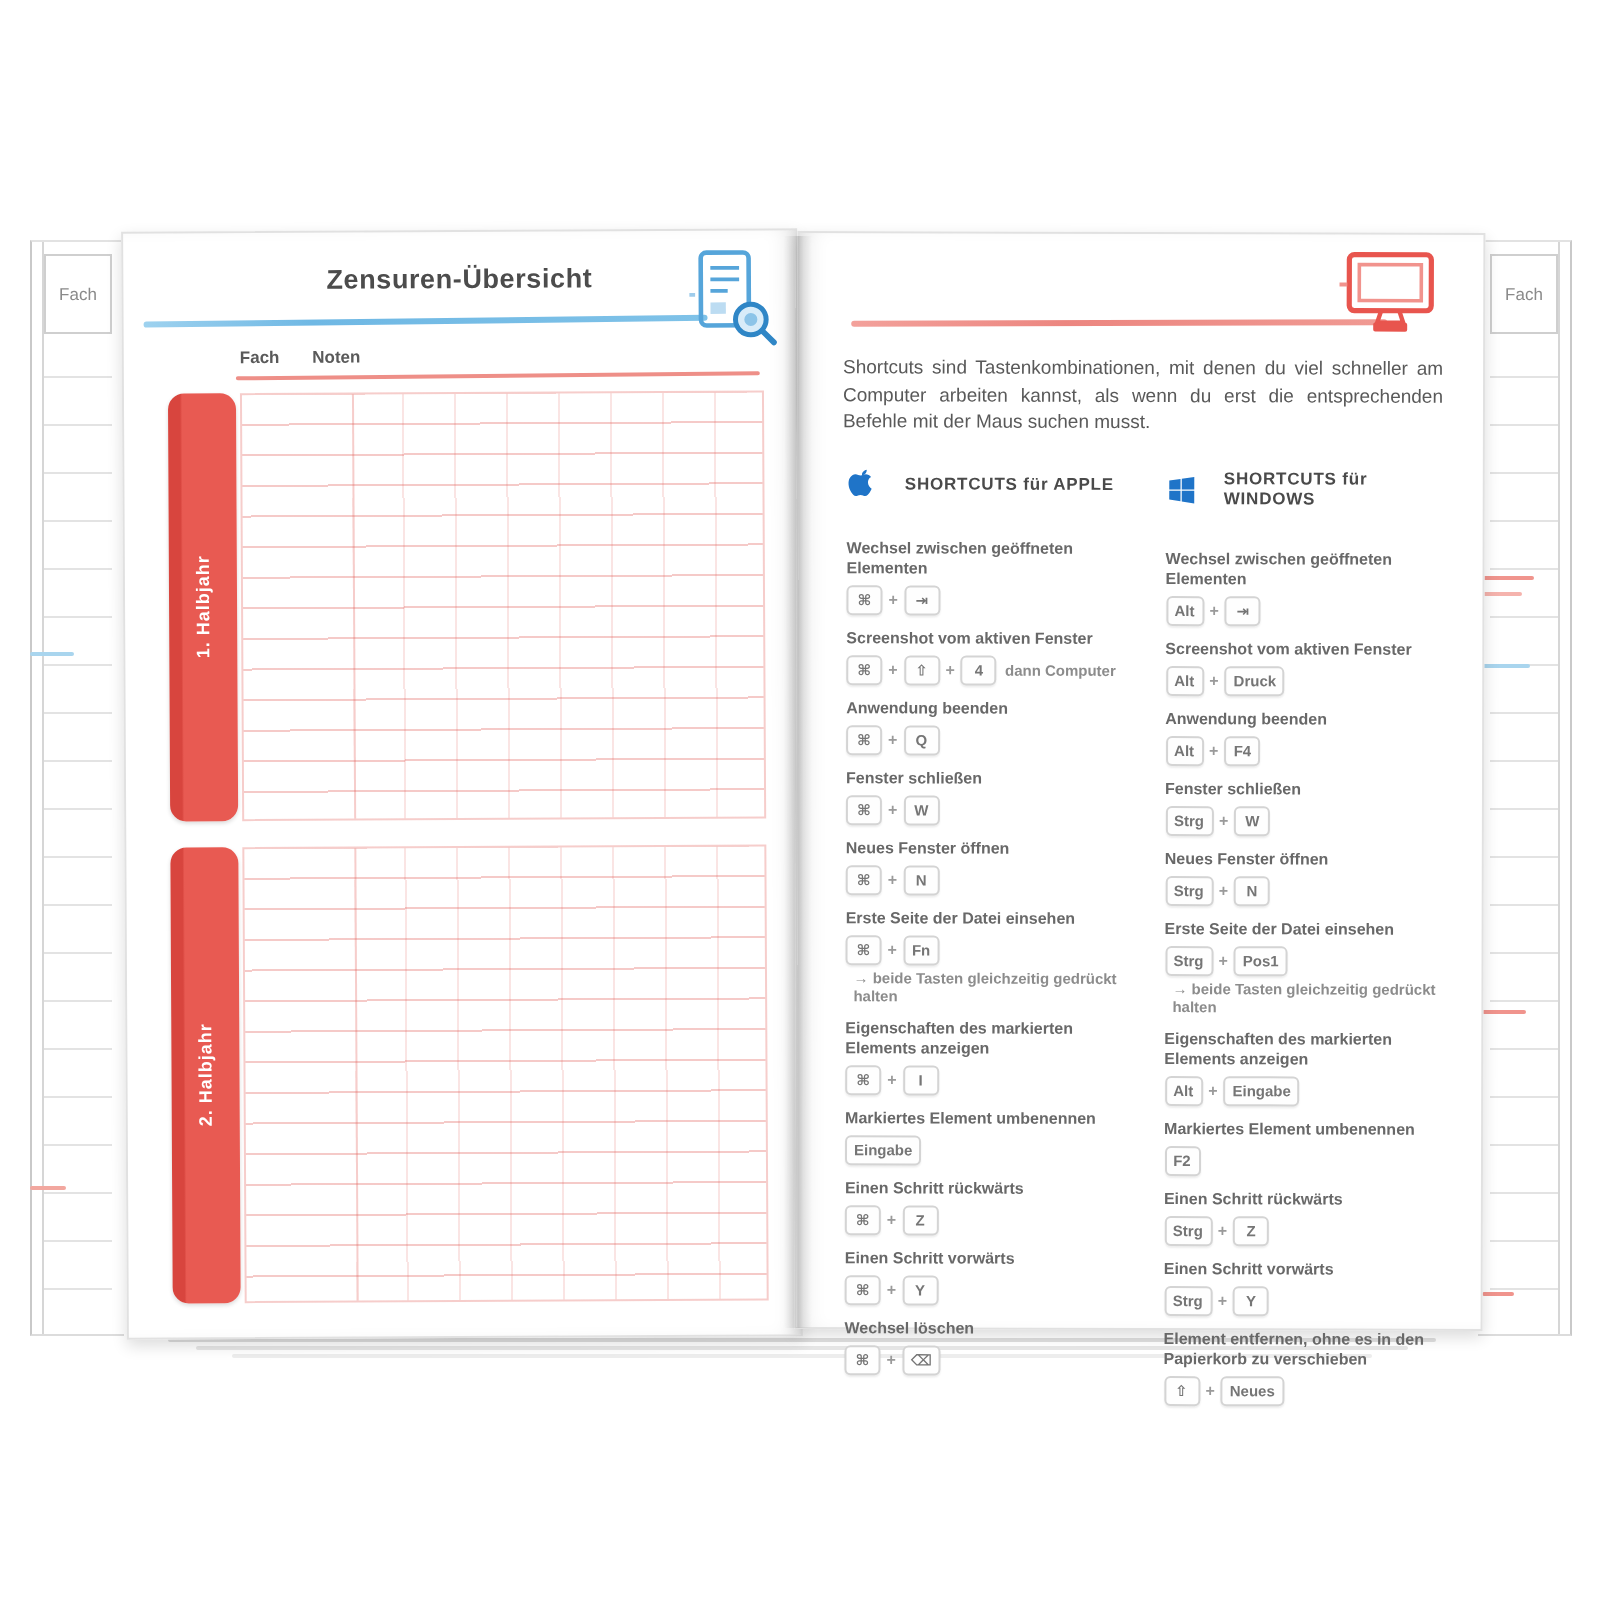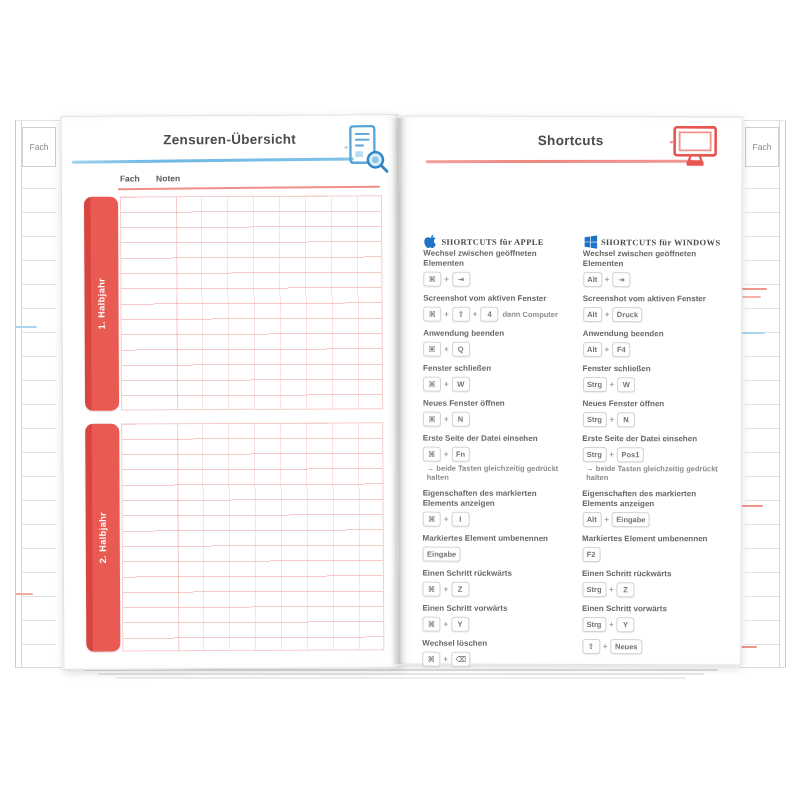--- a/index.html
+++ b/index.html
@@ -61,21 +61,21 @@
       background-size:100% 100%,calc(100% - 55px) 100%;
       background-position:0 0,55px 0;}
   .grade-grid::before{content:"";position:absolute;left:55px;top:0;bottom:0;width:1px;
       background:rgba(224,90,84,0.30);}
 
   
   .intro{position:absolute;left:22px;top:61px;width:300px;font-size:9.5px;line-height:13.5px;
       color:#595959;text-align:justify;}
   .sc-columns{position:absolute;left:24px;top:117px;width:302px;display:flex;gap:17px;}
   .sc-col{flex:1;min-width:0;}
-  .sc-heading{display:flex;align-items:center;gap:3px;margin-bottom:0;font-family:Liberation Serif, serif;}
+  .sc-heading{display:flex;align-items:center;gap:14px;margin-bottom:21px;}
   .sc-heading .logo{width:15px;height:15px;flex:0 0 auto;display:flex;}
   .sc-heading .logo svg{width:15px;height:15px;}
   .sc-heading .txt{font-size:8.5px;font-weight:bold;color:#4a4a4a;letter-spacing:0.4px;}
   .sc-item{margin-bottom:7px;font-weight:bold;}
   .sc-label{font-size:8px;line-height:10px;color:#686868;margin-bottom:3px;max-width:146px;}
   .sc-keys{display:flex;align-items:center;flex-wrap:wrap;row-gap:2px;}
   .keycap{display:inline-flex;align-items:center;justify-content:center;min-width:9px;
       height:11px;padding:1px 3.5px;border:1px solid #d4d4d4;border-radius:3px;background:#fefefe;
       font-size:7.5px;color:#757575;box-shadow:0 1px 1px rgba(0,0,0,0.07);}
   .plus{font-size:8px;color:#9a9a9a;margin:0 3px;}
@@ -144,33 +144,33 @@
 
   <div class="half-section" style="top:307px;height:228px;">
     <div class="half-tab">
       <span>2. Halbjahr</span>
     </div>
     <div class="grade-grid"></div>
   </div>
 </div>
 
 <div class="page right">
-  <div class="page-title">Shortcuts</div>
   <div class="title-underline red"></div>
 
   <div class="header-icon" style="right:22px;top:6px;width:50px;height:46px;">
     <svg viewBox="0 0 50 46" width="50" height="46" xmlns="http://www.w3.org/2000/svg" fill="none">
       <rect x="5" y="4" width="41" height="28" rx="2.5" stroke="#e8554e" stroke-width="2.6"></rect>
       <rect x="10" y="9" width="31" height="18" stroke="#f1938d" stroke-width="1.8"></rect>
       <path d="M21 32 L19 38 H32 L30 32" stroke="#e8554e" stroke-width="2.2"></path>
       <rect x="17" y="38" width="17" height="4.5" rx="1" fill="#e8554e"></rect>
       <line x1="0" y1="19" x2="4" y2="19" stroke="#f1938d" stroke-width="2"></line>
     </svg>
   </div>
 
+  <div class="intro">Shortcuts sind Tastenkombinationen, mit denen du viel schneller am Computer arbeiten kannst, als wenn du erst die entsprechenden Befehle mit der Maus suchen musst.</div>
 
   <div class="sc-columns">
   <div class="sc-col">
     <div class="sc-heading">
       <span class="logo">
   <svg viewBox="0 0 24 24" fill="#1f74c8" xmlns="http://www.w3.org/2000/svg">
     <path d="M15.9 1.9c.2 1.1-.3 2.2-1 3-.6.8-1.7 1.4-2.7 1.3-.2-1 .3-2.1 1-2.8.7-.8 1.8-1.4 2.7-1.5z"></path>
     <path d="M19.9 17.1c-.5 1.2-.8 1.7-1.4 2.8-.9 1.4-2.2 3.1-3.8 3.1-1.4 0-1.8-.9-3.7-.9-1.9 0-2.3.9-3.7.9-1.6 0-2.8-1.6-3.7-3C1.1 16.1.8 11.2 2.4 8.6c1.1-1.9 2.9-3 4.5-3 1.7 0 2.8 1 4.2 1 1.4 0 2.2-1 4.2-1 1.5 0 3 .8 4.1 2.2-3.6 2-3 7.1.5 9.3z"></path>
   </svg>
 </span>
@@ -353,20 +353,21 @@
           </div>
           <div class="sc-item">
             <div class="sc-label">Einen Schritt vorwärts</div>
             <div class="sc-keys">
               <span class="keycap">Strg</span>
               <span class="plus">+</span>
               <span class="keycap">Y</span>
             </div>
           </div>
           <div class="sc-item">
+            <div class="sc-label">Element entfernen, ohne es in den Papierkorb zu verschieben</div>
             <div class="sc-keys">
               <span class="keycap">⇧</span>
               <span class="plus">+</span>
               <span class="keycap">Neues</span>
             </div>
           </div>
         </div>
   </div>
 </div>
 </div>

